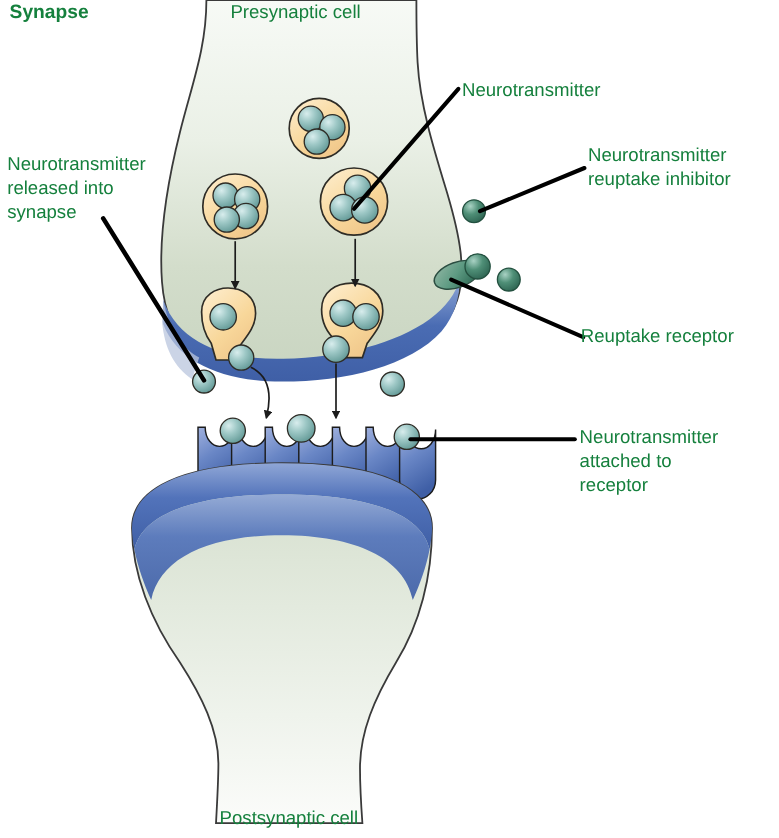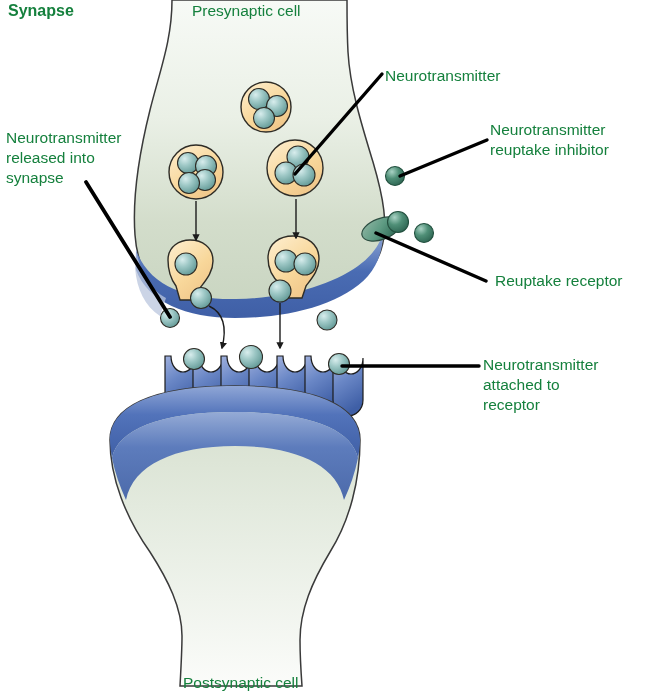--- a/index.html
+++ b/index.html
@@ -9,21 +9,21 @@
     color:#000;
   }
   #stage{position:absolute;left:0;top:0;width:649px;height:698px;}
   svg#diagram{position:absolute;left:0;top:0;width:649px;height:698px;display:block;}
   .lbl{position:absolute;font-size:15.5px;line-height:20px;color:#15803d;white-space:pre-line;}
   .lbl.bold{font-weight:bold;font-size:16px;}
   #title-synapse{left:8px;top:1px;}
   #label-presynaptic{left:192px;top:1px;}
   #label-neurotransmitter{left:385px;top:66px;}
   #label-reuptake-inhibitor{left:490px;top:120px;}
-  #label-reuptake-receptor{left:495px;top:271px;}
+  #label-reuptake-receptor{left:484px;top:271px;}
   #label-nt-released{left:6px;top:128px;}
   #label-nt-attached{left:483px;top:355px;}
   #label-postsynaptic{left:183px;top:673px;text-align:center;}
 </style>
 </head>
 <body>
 
 <div id="stage">
 
   <svg id="diagram" viewBox="0 0 649 698">

